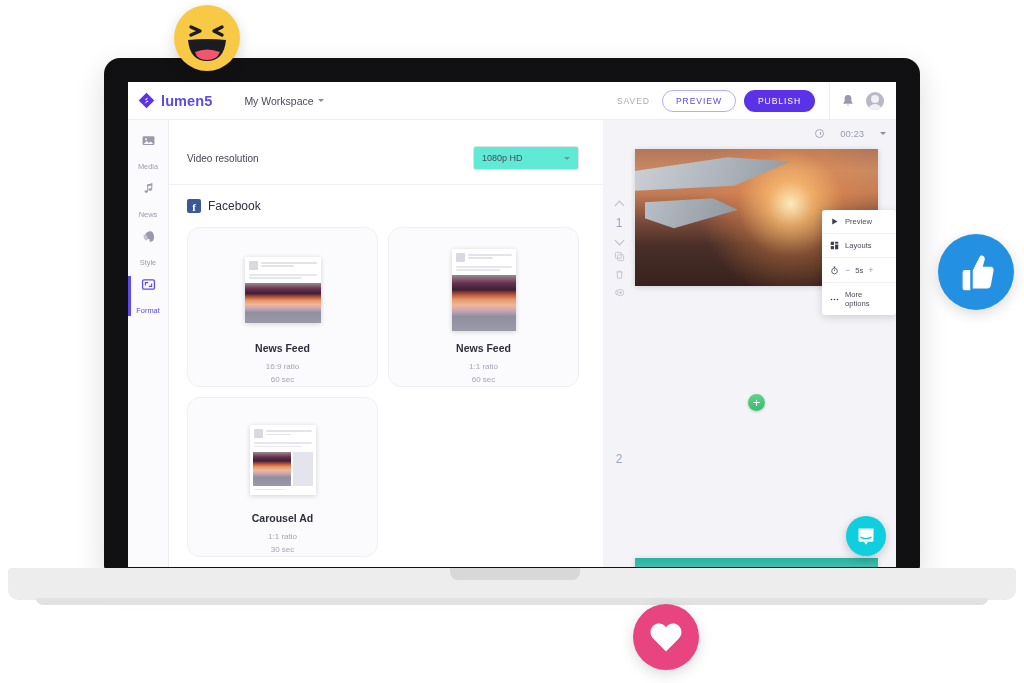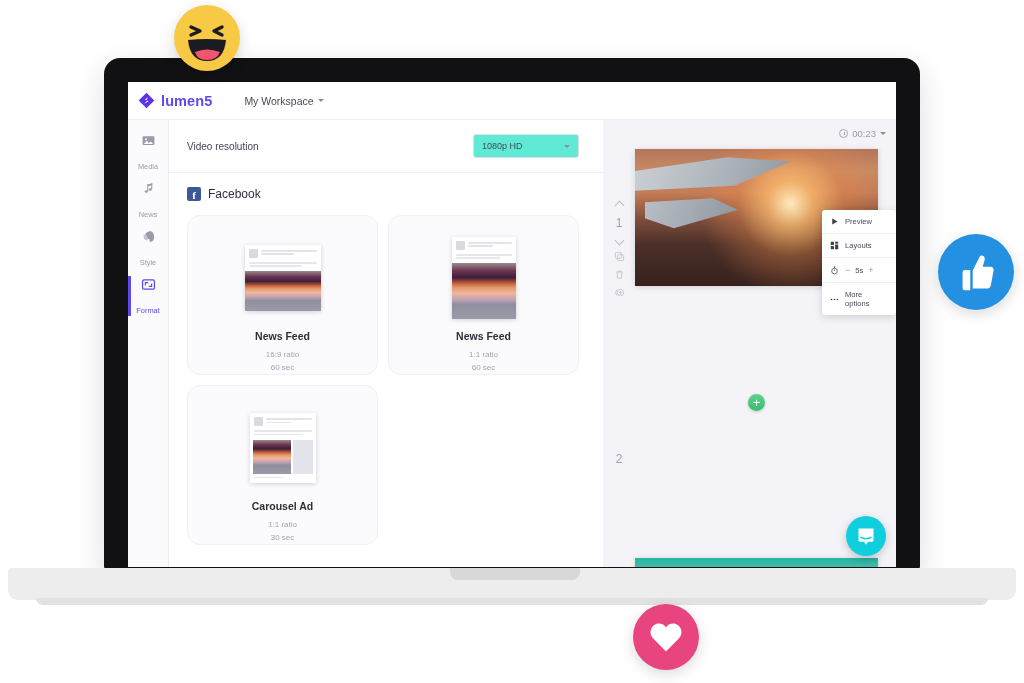--- a/index.html
+++ b/index.html
@@ -90,21 +90,21 @@
   }
   .rail-item .lbl { font-size: 7.4px; color: #9a9aab; }
   .rail-item.active .lbl { color: #5c4aee; }
   .rail-item.active::before {
     content: ""; position: absolute; left: 0; top: 4px; bottom: 4px; width: 2.5px; background: #5c4aee;
   }
   .rail-ic { width: 15px; height: 15px; display: block; }
 
   
   .panel {
-    position: absolute; left: 41px; top: 38px; width: 434px; height: 447px;
+    position: absolute; left: 41px; top: 50px; width: 434px; height: 447px;
     background: #fff; overflow: hidden;
   }
   .res-row {
     display: flex; align-items: center; justify-content: space-between;
     padding: 14px 24px 14px 18px; border-bottom: 1px solid #f0f0f4;
   }
   .res-label { font-size: 10px; color: #454556; }
   .res-select {
     width: 106px; height: 24px; border: 1px solid #e0e0e8; border-radius: 3px;
     display: flex; align-items: center; justify-content: space-between;
@@ -139,21 +139,21 @@
   .post-bars { padding: 0 4px 3px; }
   .post-bars i { display: block; height: 1.6px; background: #e6e6ed; margin-bottom: 1.6px; border-radius: 1px; }
   .city-img { background: linear-gradient(#9a8b8e 0%, #6b3352 14%, #3c1f38 26%, #c35a3a 36%, #e39a6b 44%, #f0b79a 54%, #c8a4b4 64%, #8f8fa0 74%, #9a9aa8 100%); }
 
   
   .editor {
     position: absolute; left: 475px; top: 38px; width: 293px; height: 447px;
     background: #f4f4f8; overflow: hidden;
   }
   .timer {
-    position: absolute; right: 10px; top: 8px; display: flex; align-items: center; gap: 4px;
+    position: absolute; right: 10px; top: 8px; display: flex; align-items: center; gap: 16px;
     font-size: 9.5px; color: #9a9aae;
   }
   .clock { width: 9px; height: 9px; border: 1.2px solid #a6a6ba; border-radius: 50%; position: relative; }
   .clock::after { content:""; position:absolute; left:3.3px; top:1.6px; width:1px; height:3.2px; background:#a6a6ba; }
   .scene { position: absolute; }
   .scene-img { box-shadow: 0 1px 6px rgba(0,0,0,.15); }
   .sunset {
     background:
       radial-gradient(circle at 64% 40%, rgba(255,236,190,.98) 0%, rgba(255,190,110,.75) 13%, rgba(236,140,74,.34) 30%, rgba(0,0,0,0) 52%),
       linear-gradient(#b4765a 0%, #c98a63 16%, #c47c55 32%, #7d4c3c 52%, #4a2f28 70%, #38211d 100%);
@@ -237,20 +237,31 @@
           <path d="M12 1 L23 12 L12 23 L1 12 Z" fill="#5c32e8"></path>
           <path d="M14.5 7.5 L9.5 10.5 L13 12 L9 16.5 L15 13 L11.5 11.5 Z" fill="#fff"></path>
         </svg>
         <span class="brand-name">lumen5</span>
       </div>
       <div class="workspace">
         <span>My Workspace</span>
         <span class="caret"></span>
       </div>
 
+      <div class="topbar-right">
+        <span class="saved">SAVED</span>
+        <button class="btn-preview">PREVIEW</button>
+        <button class="btn-publish">PUBLISH</button>
+        <div class="topbar-divider"></div>
+        <svg class="bell" viewBox="0 0 24 24">
+          <path d="M12 3a5 5 0 0 0-5 5v4l-1.6 2.6A.6.6 0 0 0 5.9 16h12.2a.6.6 0 0 0 .5-1.4L17 12V8a5 5 0 0 0-5-5z" fill="#9a9aae"></path>
+          <path d="M10.2 17.6a1.9 1.9 0 0 0 3.6 0z" fill="#9a9aae"></path>
+        </svg>
+        <div class="avatar"></div>
+      </div>
     </div>
 
     <div class="rail">
 
       <div class="rail-item">
         <svg class="rail-ic" viewBox="0 0 24 24">
           <rect x="2.5" y="5" width="19" height="14" rx="2" fill="#9a9aab"></rect>
           <circle cx="8" cy="10" r="1.6" fill="#fbfbfd"></circle>
           <path d="M4.5 17.5l4.5-5 3.5 3.6 3-2.6 4 4z" fill="#fbfbfd"></path>
         </svg>

